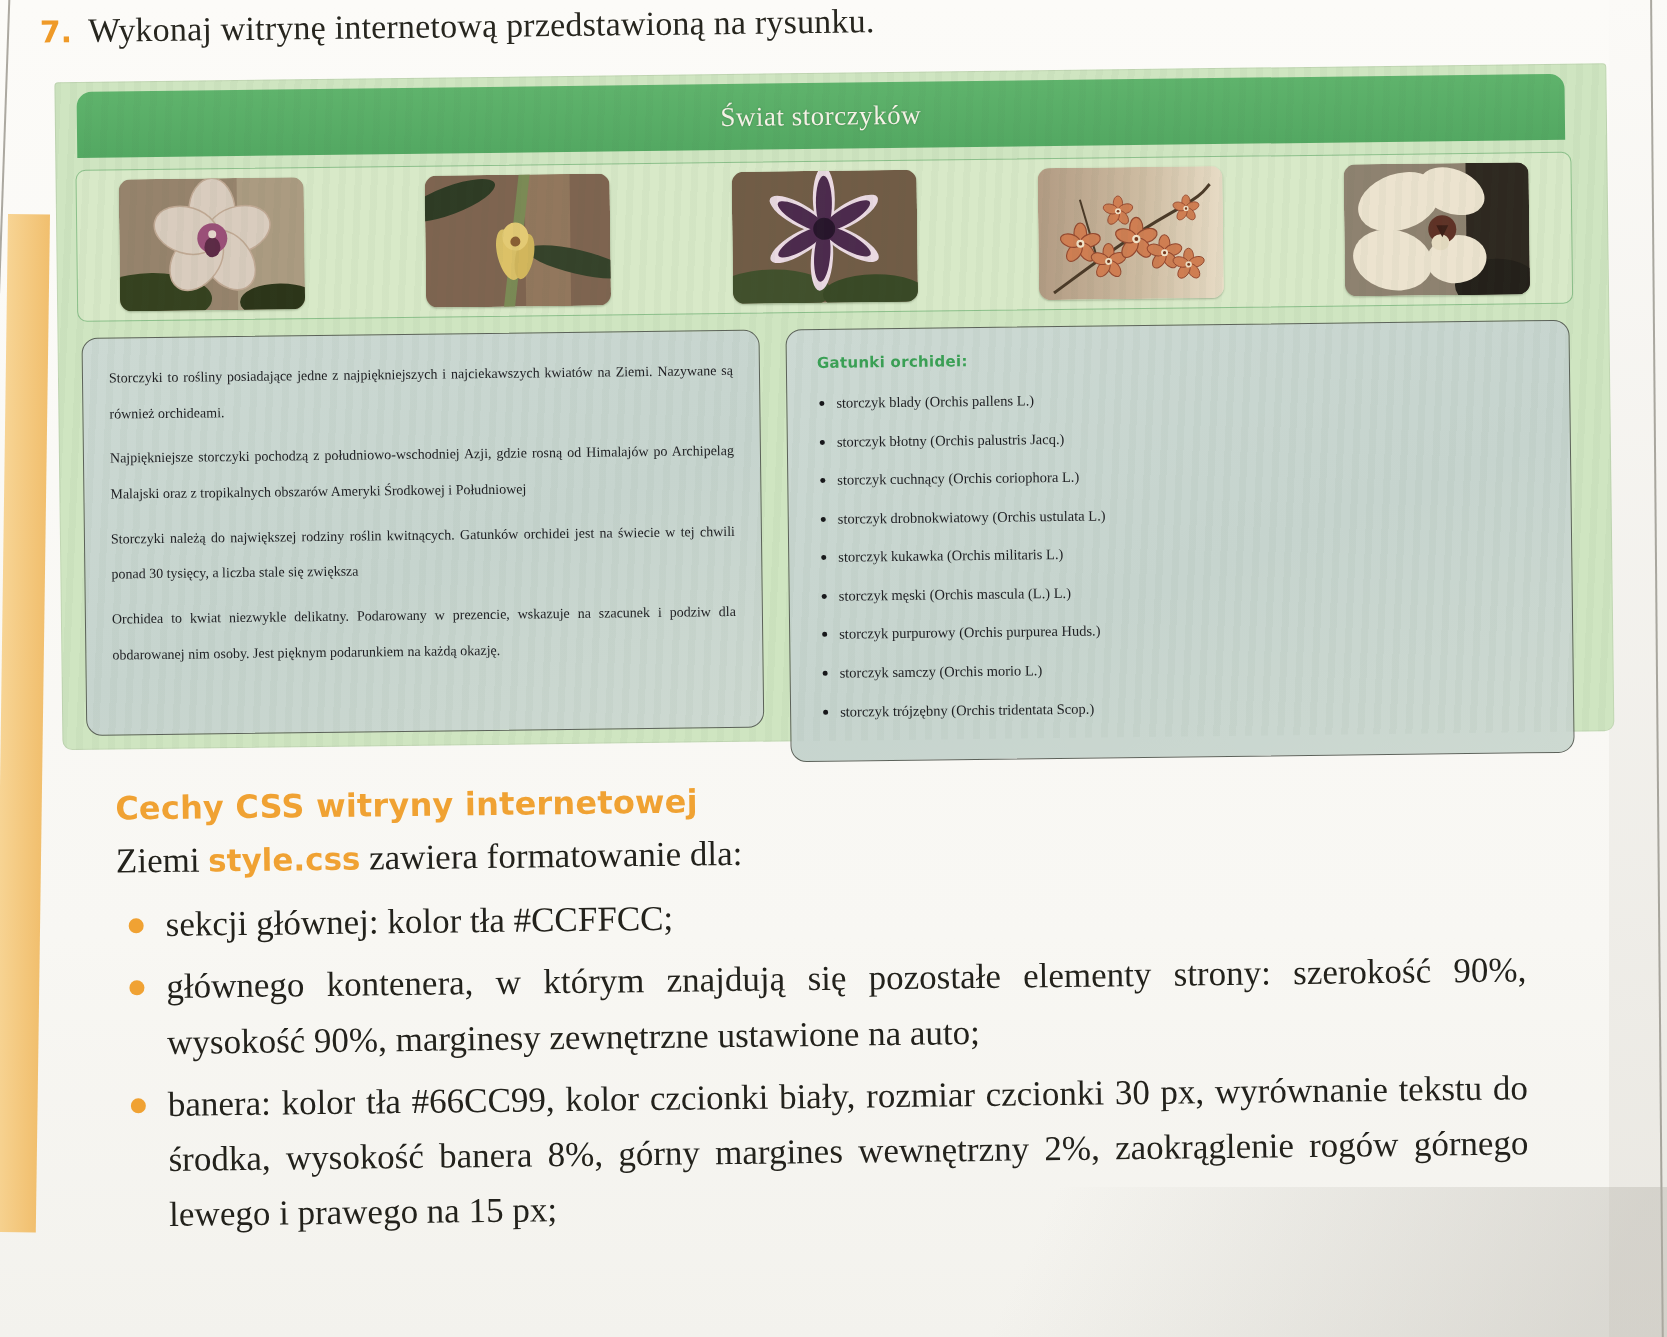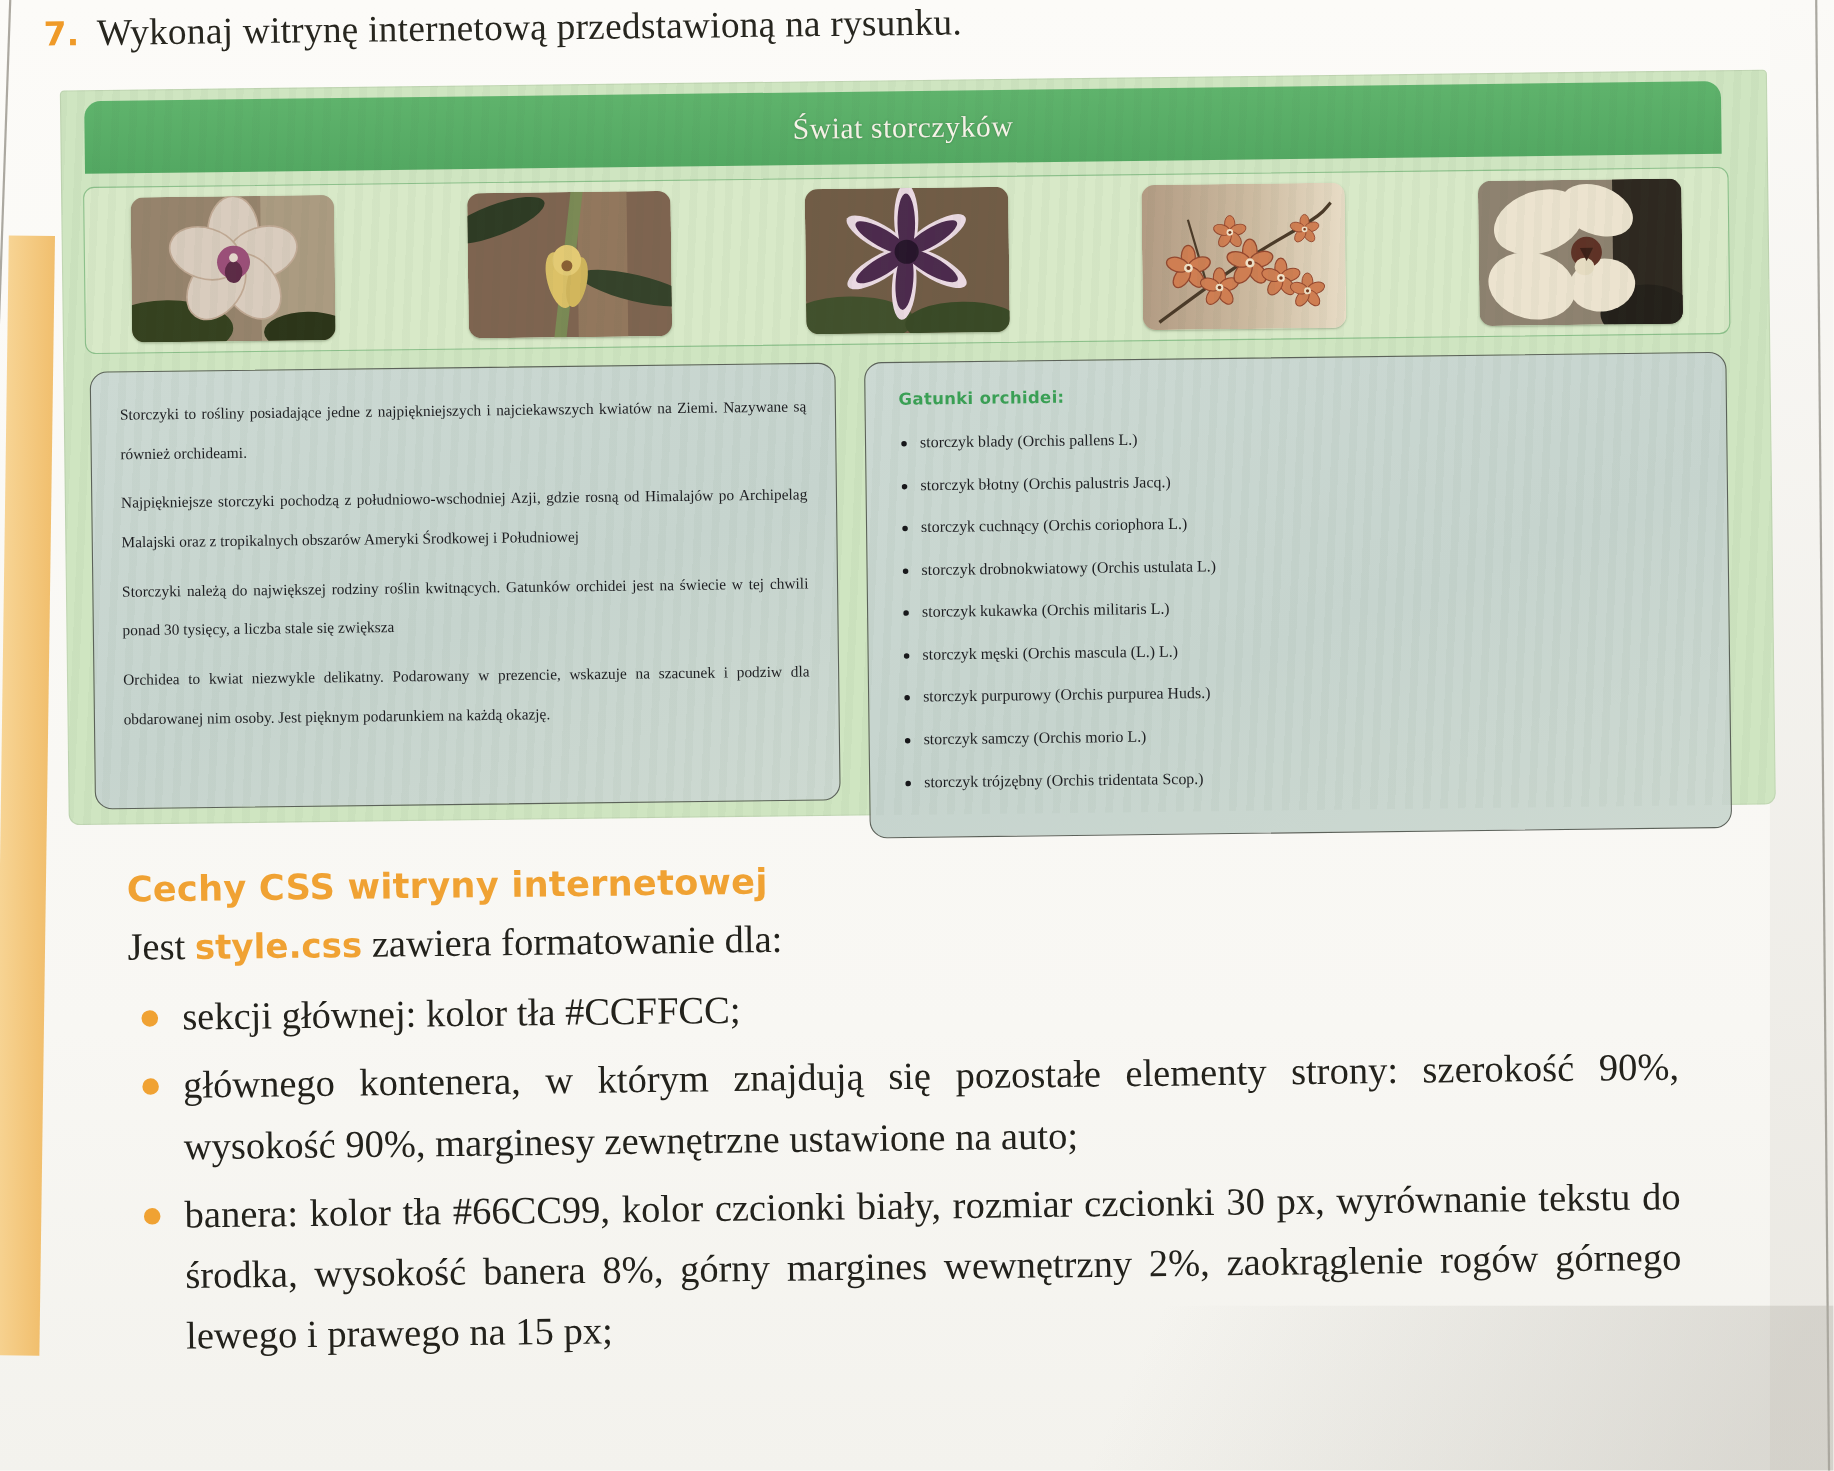--- a/index.html
+++ b/index.html
@@ -265,21 +265,21 @@
                 <span>storczyk trójzębny (Orchis tridentata Scop.)</span>
               </li>
           </ul>
         </div>
 
       </div>
     </div>
 
     <div class="css-section">
       <h2 class="css-heading">Cechy CSS witryny internetowej</h2>
-      <p class="css-intro"><span>Jest </span><span class="css-filename">style.css</span><span> zawiera formatowanie dla:</span></p>
+      <p class="css-intro"><span>Ziemi </span><span class="css-filename">style.css</span><span> zawiera formatowanie dla:</span></p>
       <ul class="css-bullets">
         <li class="css-bullet">
             <span class="css-bullet-dot"></span>
             <span class="css-bullet-text">sekcji głównej: kolor tła #CCFFCC;</span>
           </li>
         <li class="css-bullet">
             <span class="css-bullet-dot"></span>
             <span class="css-bullet-text">głównego kontenera, w którym znajdują się pozostałe elementy strony: szerokość 90%, wysokość 90%, marginesy zewnętrzne ustawione na auto;</span>
           </li>
         <li class="css-bullet">

